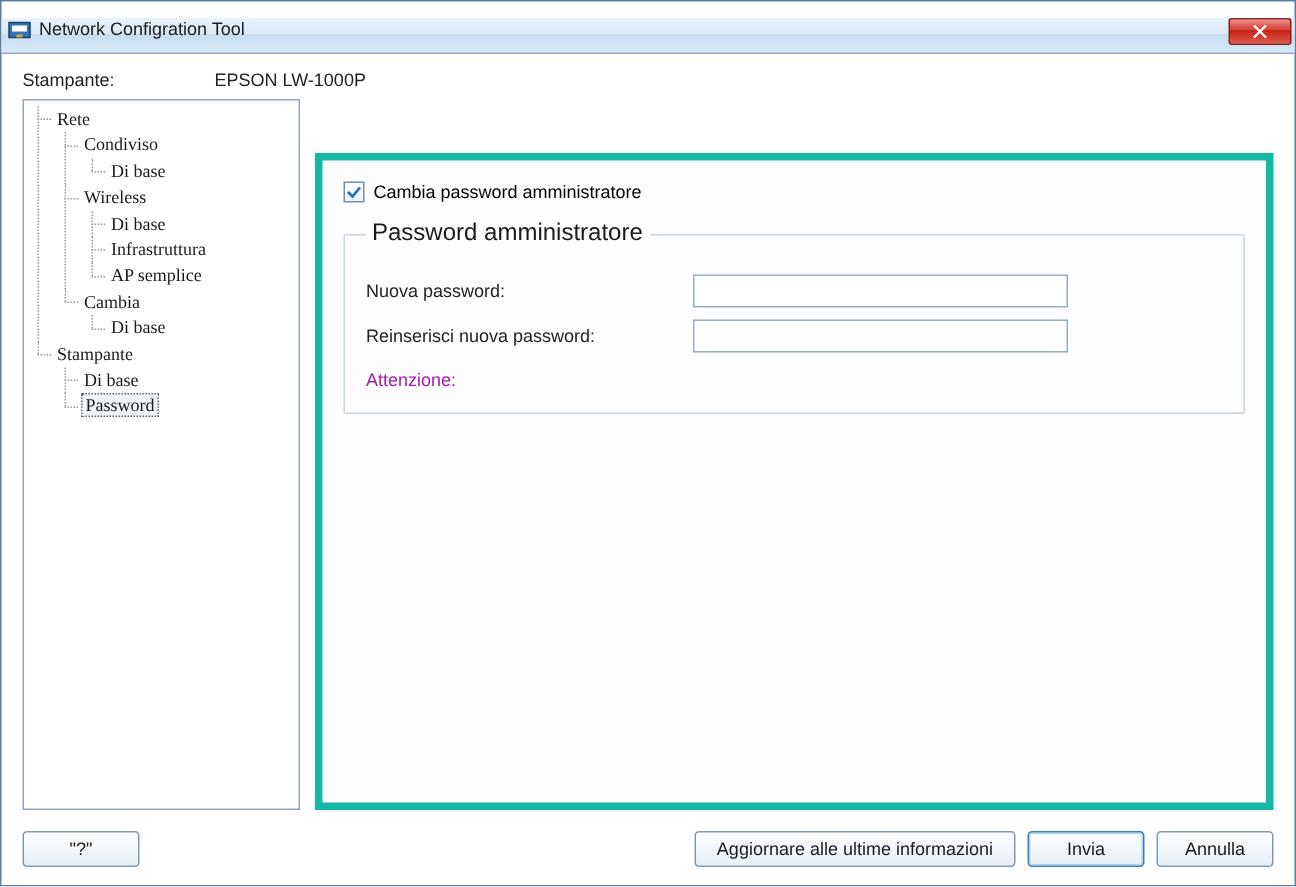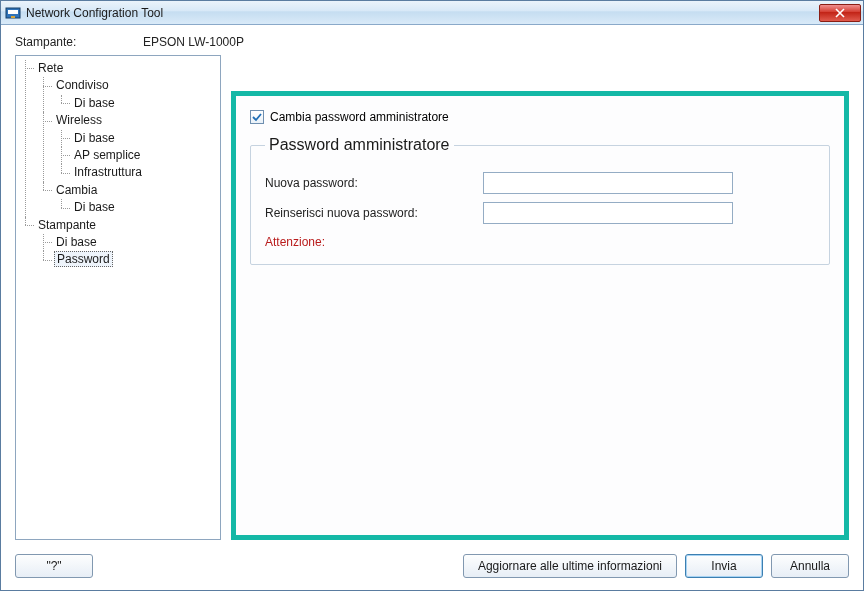--- a/index.html
+++ b/index.html
@@ -19,23 +19,24 @@
     border: 1px solid #5a7ca0;
     background: #fff;
     display: flex;
     flex-direction: column;
   }
   .titlebar {
     height: 24px;
     background: linear-gradient(to bottom, #eaf3fb 0%, #d7e8f7 45%, #c5ddf1 46%, #d9eaf8 100%);
     border-bottom: 1px solid #8aa9c9;
     display: flex;
-    align-items: center;
+    align-items: flex-start;
     padding: 0 2px 0 4px;
     color: #1a1a1a;
+    margin-top: 11px;
   }
   .titlebar .app-icon {
     width: 16px; height: 16px;
     margin-right: 5px;
     display: inline-flex; align-items:center; justify-content:center;
   }
   .titlebar .title {
     flex: 1;
     font-size: 12px;
   }
@@ -57,25 +58,26 @@
   }
   .header-row .lbl { width: 128px; }
   .content {
     flex:1;
     display:flex;
     padding: 0 14px 8px 14px;
     gap: 10px;
     min-height:0;
   }
   .tree-panel {
-    width: 206px;
+    width: 185px;
     border: 1px solid #8ea6bf;
     background:#fff;
     padding: 4px 2px;
     overflow:auto;
+    font-family:Liberation Serif, serif;
   }
   .tree ul { list-style:none; margin:0; padding-left:0; }
   .tree li { position:relative; padding-left:18px; line-height:1.45; white-space:nowrap; color:#1a1a1a;}
   .tree li::before {
     content:"";
     position:absolute;
     left:7px; top:0;
     border-left:1px dotted #9a9a9a;
     height:100%;
   }
@@ -124,21 +126,21 @@
   .form-row { display:flex; align-items:center; margin:8px 0; gap:8px;}
   .form-row .flabel { width:210px; color:#222;}
   .form-row input[type="password"]{
     width:250px;
     height:22px;
     border:1px solid #94acc4;
     padding:2px 4px;
     font-size:12px;
     background:#fff;
   }
-  .warn { margin-top:10px; color:#b91c1c; line-height:1.35;}
+  .warn { margin-top:10px; color:#a21caf; line-height:1.35;}
   .button-bar {
     display:flex;
     align-items:center;
     padding: 6px 14px 12px 14px;
     gap:8px;
   }
   .button-bar .spacer{ flex:1; }
   .btn {
     height:24px;
     border:1px solid #8198b0;
@@ -192,22 +194,22 @@
             <li>
               <span class="node-label">Condiviso</span>
               <ul>
                 <li><span class="node-label">Di base</span></li>
               </ul>
             </li>
             <li>
               <span class="node-label">Wireless</span>
               <ul>
                 <li><span class="node-label">Di base</span></li>
+                <li><span class="node-label">Infrastruttura</span></li>
                 <li><span class="node-label">AP semplice</span></li>
-                <li><span class="node-label">Infrastruttura</span></li>
               </ul>
             </li>
             <li>
               <span class="node-label">Cambia</span>
               <ul>
                 <li><span class="node-label">Di base</span></li>
               </ul>
             </li>
           </ul>
         </li>

